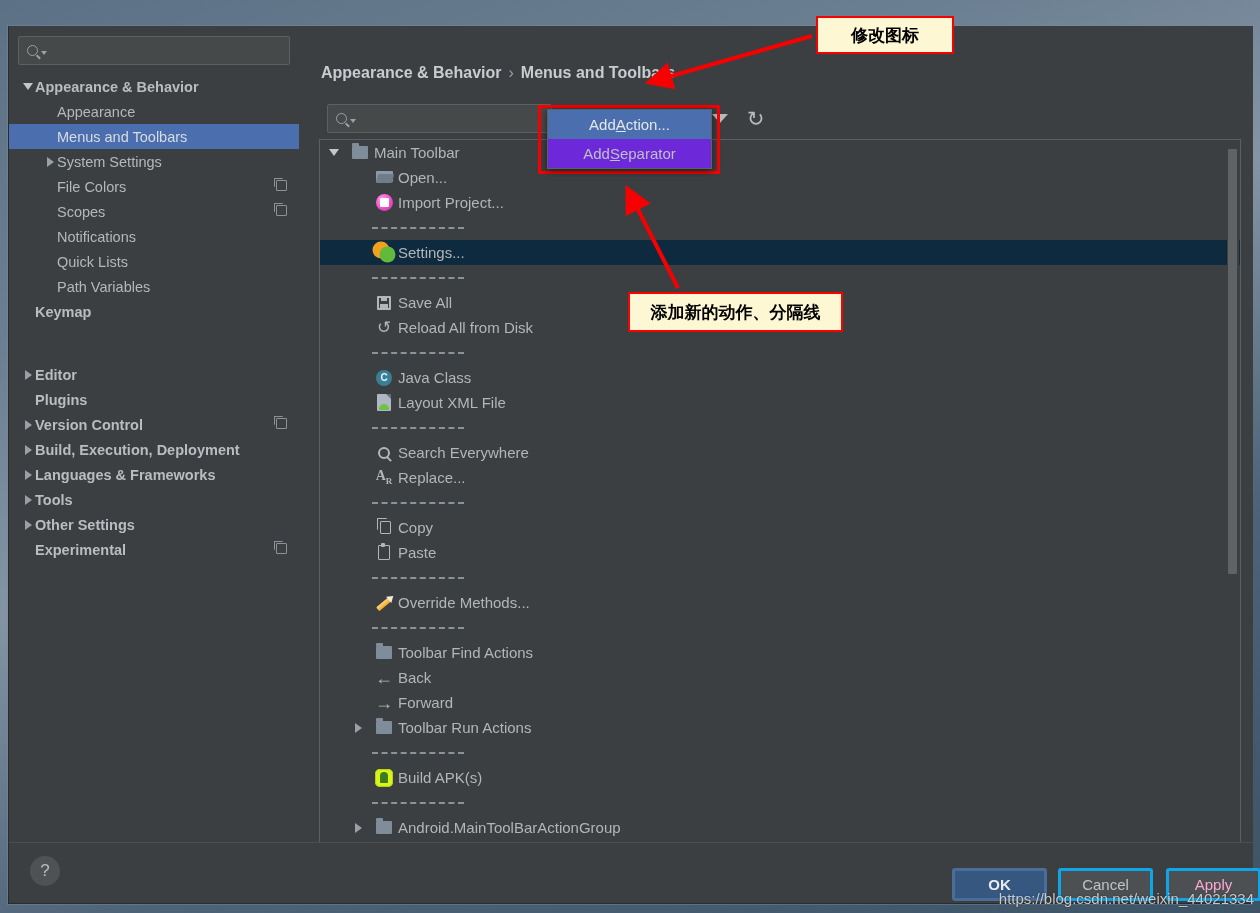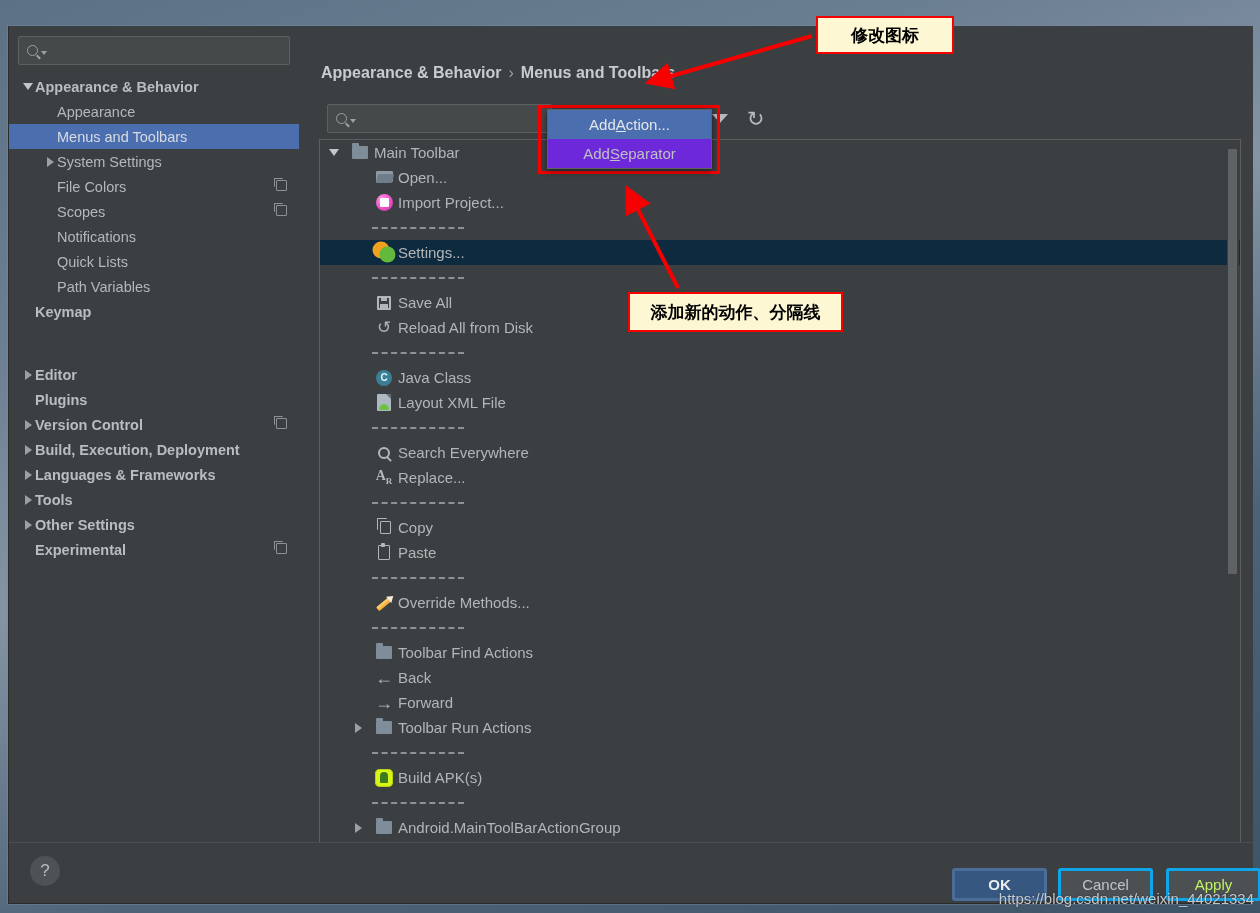--- a/index.html
+++ b/index.html
@@ -281,21 +281,21 @@
     display: flex; align-items: center; justify-content: center;
     color: #b9bdc0; font-size: 17px;
   }
   .dlg-btn {
     position: absolute; top: 11px; height: 33px; border-radius: 3px;
     display: flex; align-items: center; justify-content: center;
     font-size: 15px; border: 3px solid #0ea5e9; background: #4c5052; color: #bfc3c6; margin-top: 14px;
   }
   #ok-btn { right: 206px; width: 95px; background: #365880; border-color: #4a6d99; color: #e8ecef; font-weight: bold; }
   #cancel-btn { right: 100px; width: 95px; }
-  #apply-btn { right: -8px; width: 95px; color: #bef264; }
+  #apply-btn { right: -8px; width: 95px; color: #f9a8d4; }
   #watermark {
     position: absolute; right: 6px; bottom: 6px;
     font-size: 15px; color: #cfd4d8; opacity: .92;
     text-shadow: 0 0 2px rgba(0,0,0,.6);
     font-family: "Liberation Sans", sans-serif;
   }
 </style>
 </head>
 <body>
 

